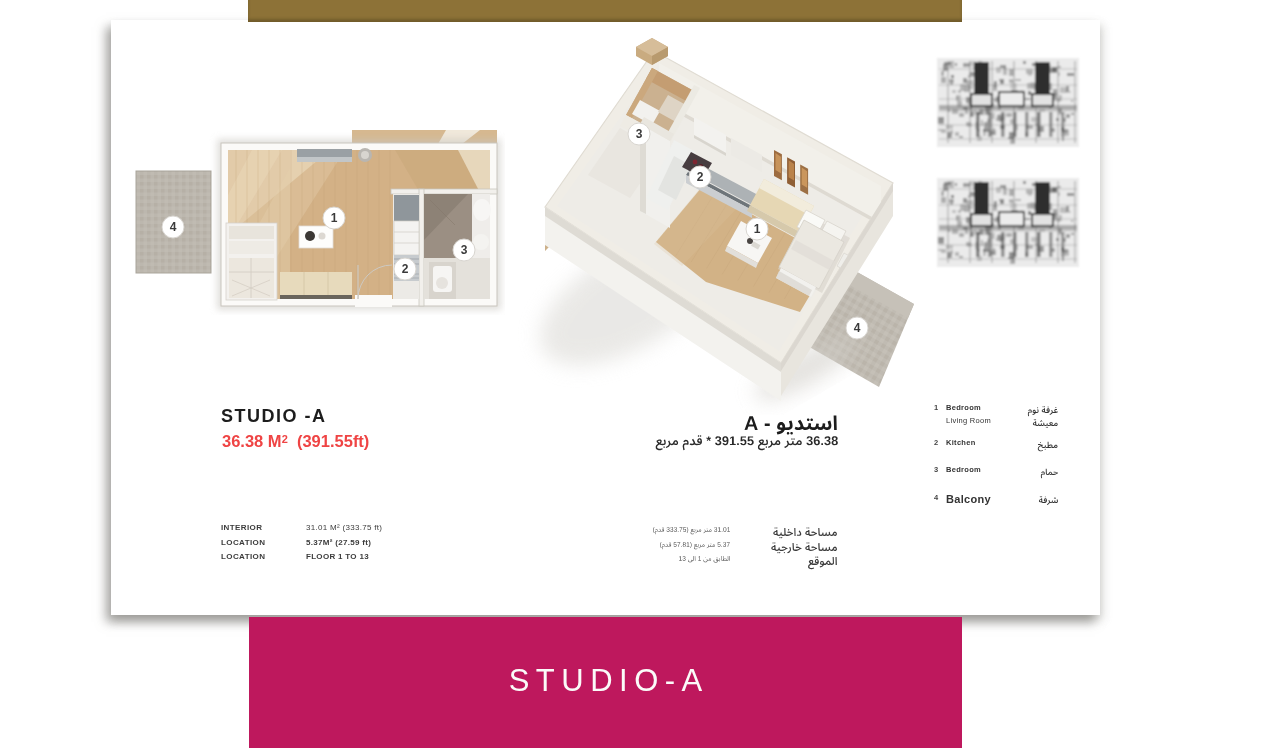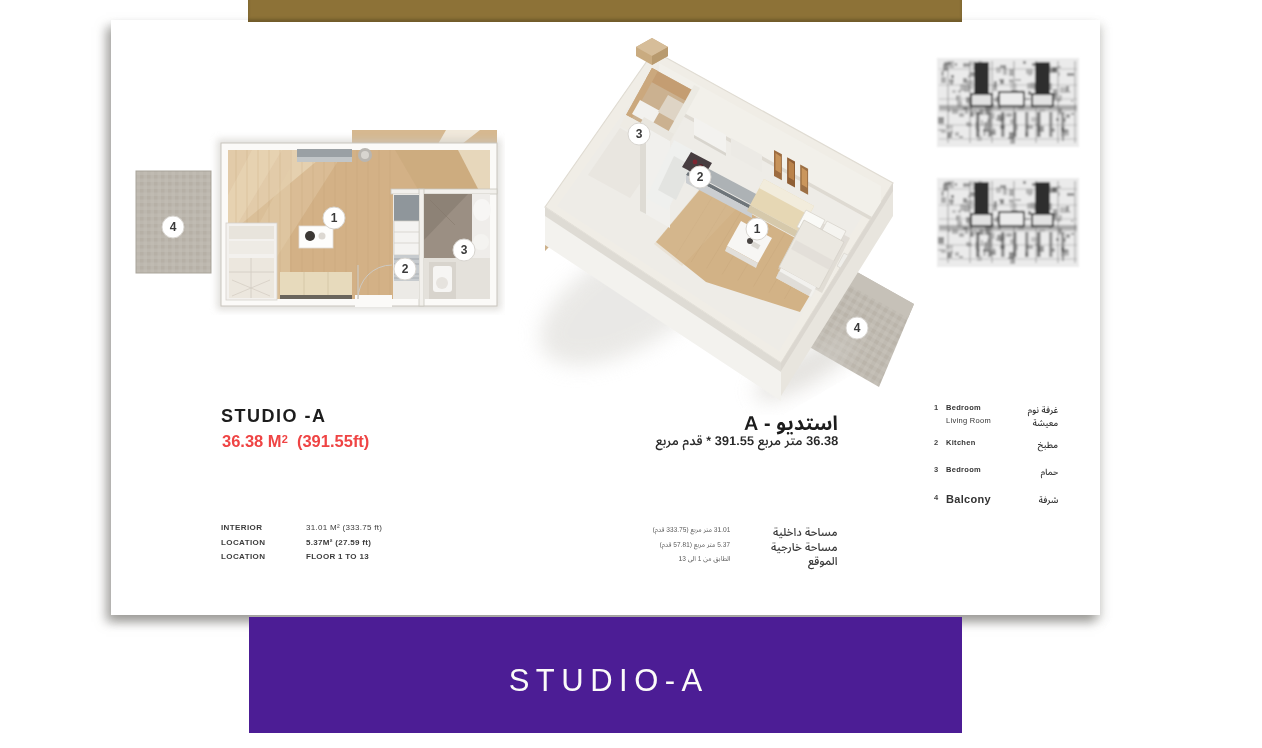--- a/index.html
+++ b/index.html
@@ -2,21 +2,21 @@
 <html><head><meta charset="utf-8"><style>html,body{margin:0;padding:0;width:1262px;height:748px;background:#fff;overflow:hidden;font-family:"Liberation Sans",sans-serif;-webkit-font-smoothing:antialiased}.abs{position:absolute}</style></head><body>
 <svg width="0" height="0" style="position:absolute">
     <defs>
       <filter id="kb" x="-10%" y="-10%" width="120%" height="120%">
         <feGaussianBlur stdDeviation="0.8"></feGaussianBlur>
       </filter>
     </defs>
   </svg>
 <div class="abs" style="left:111px;top:20px;width:989px;height:595px;background:#fff;box-shadow:-5px 7px 10px rgba(110,108,104,.6), 3px 5px 9px rgba(150,148,144,.3);z-index:1"></div>
 <div class="abs" style="left:248px;top:0;width:714px;height:22px;background:#8d7237;z-index:2;box-shadow:inset 0 -3px 3px rgba(60,48,20,.35)"></div>
-<div class="abs" style="left:249px;top:617px;width:713px;height:116px;background:#4c1d95;z-index:2;color:#fbfbf9;text-align:center;line-height:127px;font-size:31px;letter-spacing:6.5px;font-weight:400;text-indent:6.5px">STUDIO-A</div>
+<div class="abs" style="left:249px;top:617px;width:713px;height:131px;background:#be185d;z-index:2;color:#fbfbf9;text-align:center;line-height:127px;font-size:31px;letter-spacing:6.5px;font-weight:400;text-indent:6.5px">STUDIO-A</div>
 <div class="abs" style="z-index:3;width:1262px;height:748px;left:0;top:0">
     <svg style="position:absolute;left:130px;top:125px" width="375" height="190" viewBox="130 125 375 190">
       <defs>
         <filter id="b2" x="-20%" y="-20%" width="140%" height="140%">
           <feGaussianBlur stdDeviation="0.55"></feGaussianBlur>
         </filter>
         <filter id="pb4" x="-15%" y="-15%" width="130%" height="130%">
           <feGaussianBlur stdDeviation="3.5"></feGaussianBlur>
         </filter>
         <pattern id="btex2" width="7" height="7" patternUnits="userSpaceOnUse">

